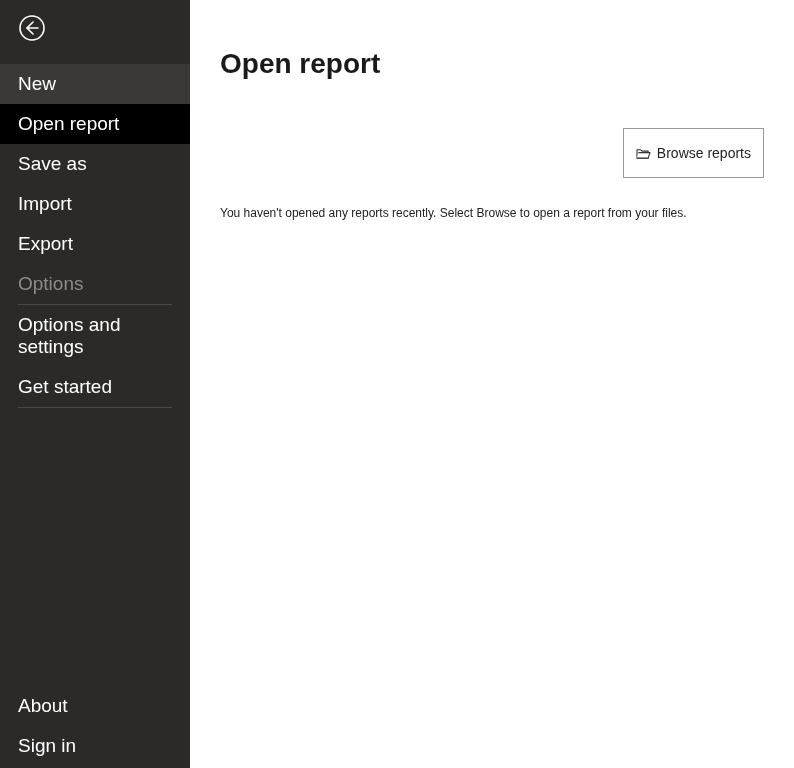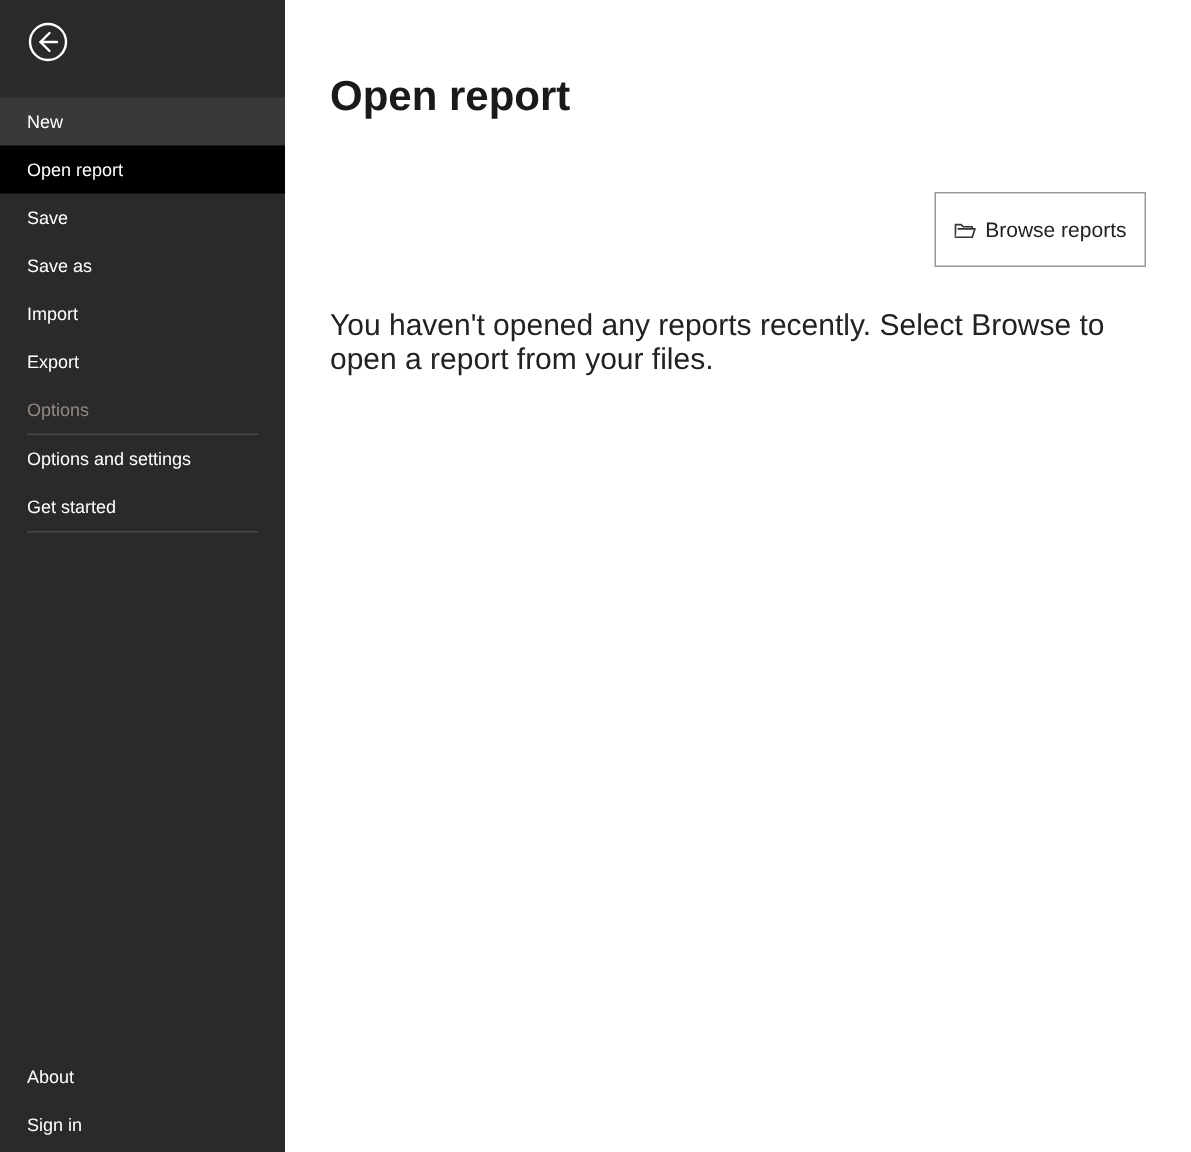--- a/index.html
+++ b/index.html
@@ -30,21 +30,21 @@
       width: 28px;
       height: 28px;
     }
     .menu {
       flex: 1;
       display: flex;
       flex-direction: column;
     }
     .menu-item {
       padding: 9px 18px;
-      font-size: 12px;
+      font-size: 19px;
       cursor: pointer;
       color: #fff;
     }
     .menu-item.hover {
       background: #3a3938;
     }
     .menu-item.selected {
       background: #000;
     }
     .menu-item.disabled {
@@ -85,40 +85,39 @@
       display: flex;
       align-items: center;
       gap: 6px;
       color: #222;
     }
     .browse-btn svg {
       width: 15px;
       height: 13px;
     }
     .empty-msg {
-      font-size: 20px;
+      font-size: 12px;
       color: #222;
     }
   </style>
 </head>
 <body>
 
 <div class="sidebar">
   <div class="back-btn">
     <svg viewBox="0 0 28 28">
       <circle cx="14" cy="14" r="12" fill="none" stroke="#fff" stroke-width="1.6"></circle>
       <path d="M15 8 L9 14 L15 20" fill="none" stroke="#fff" stroke-width="1.6" stroke-linecap="round" stroke-linejoin="round"></path>
       <line x1="9" y1="14" x2="20" y2="14" stroke="#fff" stroke-width="1.6" stroke-linecap="round"></line>
     </svg>
   </div>
 
   <div class="menu">
     <div class="menu-item hover">New</div>
     <div class="menu-item selected">Open report</div>
-    <div class="menu-item">Save</div>
     <div class="menu-item">Save as</div>
     <div class="menu-item">Import</div>
     <div class="menu-item">Export</div>
     <div class="menu-item disabled">Options</div>
     <div class="separator"></div>
     <div class="menu-item">Options and settings</div>
     <div class="menu-item">Get started</div>
     <div class="separator"></div>
 
     <div class="bottom-menu">

